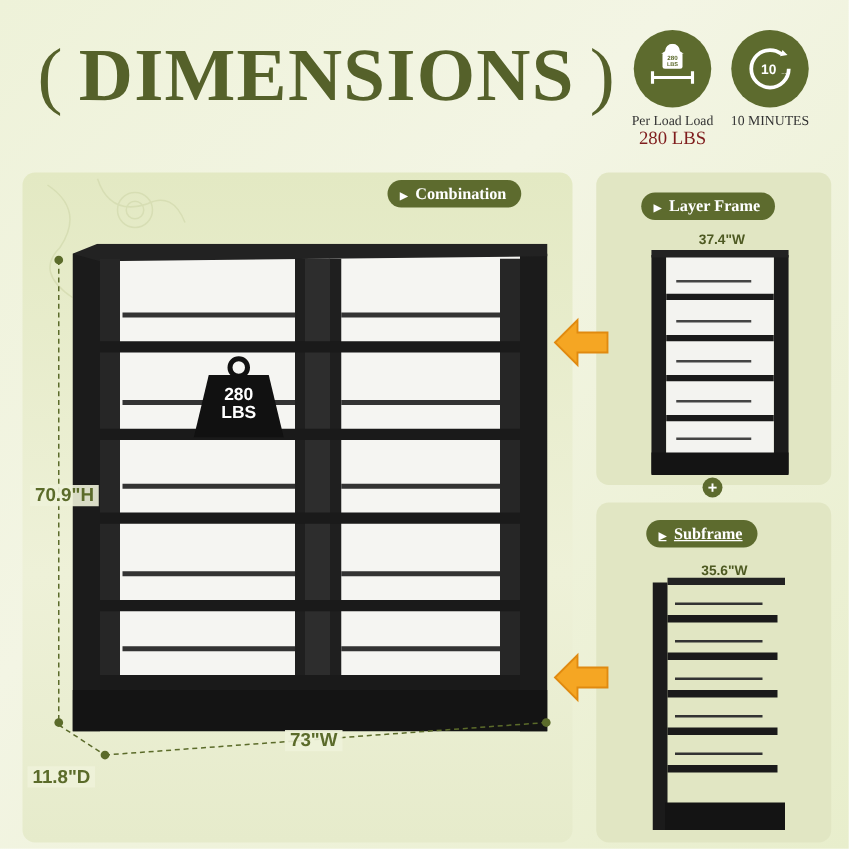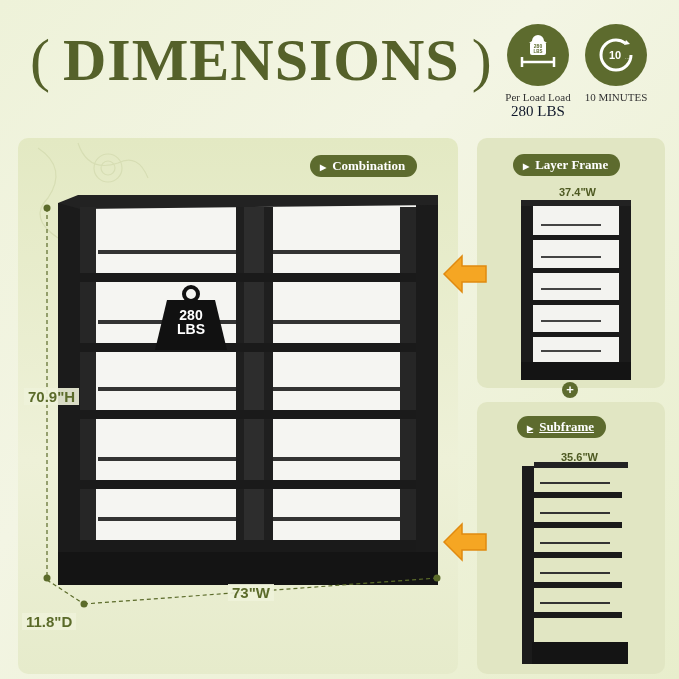--- a/index.html
+++ b/index.html
@@ -19,21 +19,21 @@
     .title .paren { font-weight: normal; margin: 0 12px; }
 
     .badge-wrap { position: absolute; text-align: center; }
     .badge-icon {
       width: 62px; height: 62px; border-radius: 50%;
       background: #5d6b2e; margin: 0 auto;
       display: flex; align-items: center; justify-content: center;
       color: #fff; position: relative;
     }
     .badge-cap1 { font-size: 11px; color: #333; margin-top: 5px; font-family: "Liberation Serif", serif; }
-    .badge-cap2 { font-size: 15px; color: #0f172a; font-family: "Liberation Serif", serif; }
+    .badge-cap2 { font-size: 15px; color: #7f1d1d; font-family: "Liberation Serif", serif; }
 
     .main-panel {
       position: absolute; left: 18px; top: 138px; width: 440px; height: 536px;
       background: linear-gradient(180deg, #e3e9c3 0%, #eef1d8 60%, #e6ebcb 100%);
       border-radius: 10px;
     }
     .side-panel {
       position: absolute; background: #e1e6c3; border-radius: 10px;
     }
     .pill {
@@ -104,21 +104,21 @@
 
 <div class="main-panel">
   <svg style="position:absolute;left:0;top:0;" width="440" height="536">
     <g fill="none" stroke="#d4dbb0" stroke-width="1.2" opacity="0.8">
       <path d="M20 10 q30 20 10 50 q-20 20 10 40"></path>
       <path d="M60 5 q10 30 40 20 q20 -10 30 15"></path>
       <circle cx="90" cy="30" r="14"></circle>
       <circle cx="90" cy="30" r="7"></circle>
     </g>
   </svg>
-  <div class="pill" style="left:292px; top:17px;">
+  <div class="pill" style="left:292px; top:6px;">
     <span class="tri">▶</span><span>Combination</span>
   </div>
 </div>
 
 <svg class="shelf" style="left:58px; top:195px;" width="380" height="395" viewBox="0 0 380 395">
 
   <rect x="0" y="8" width="22" height="382" fill="#1b1b1b"></rect>
   <rect x="358" y="8" width="22" height="382" fill="#1b1b1b"></rect>
 
   <rect x="22" y="5" width="336" height="380" fill="#f5f5f2"></rect>

